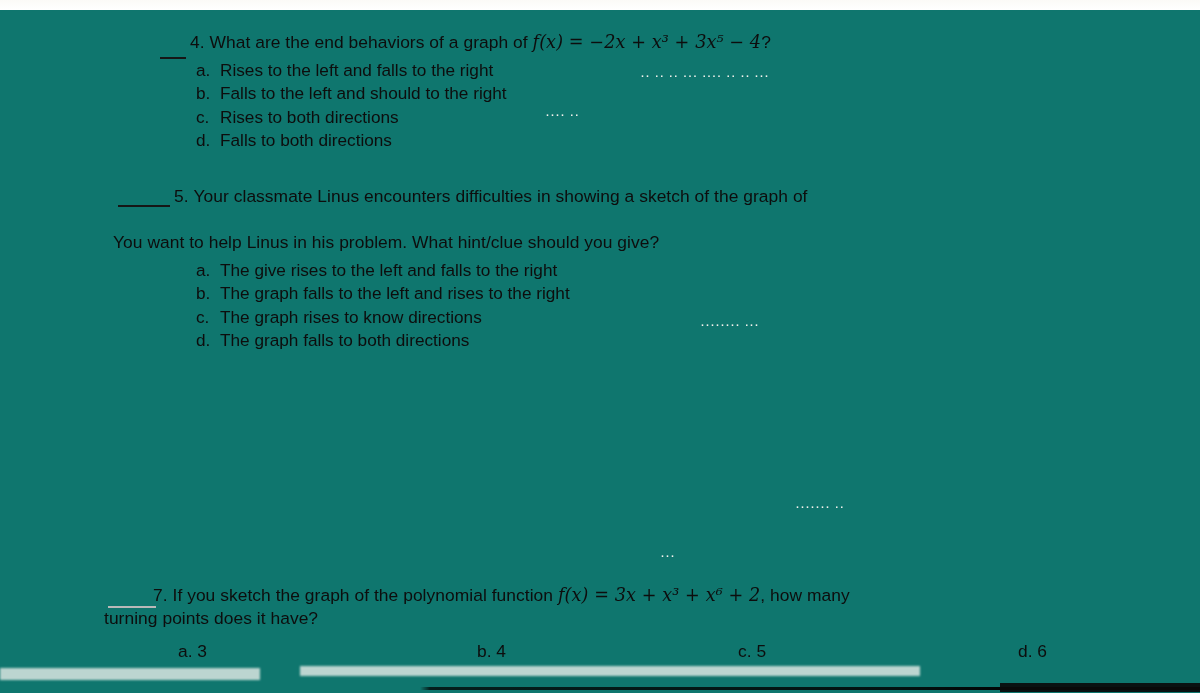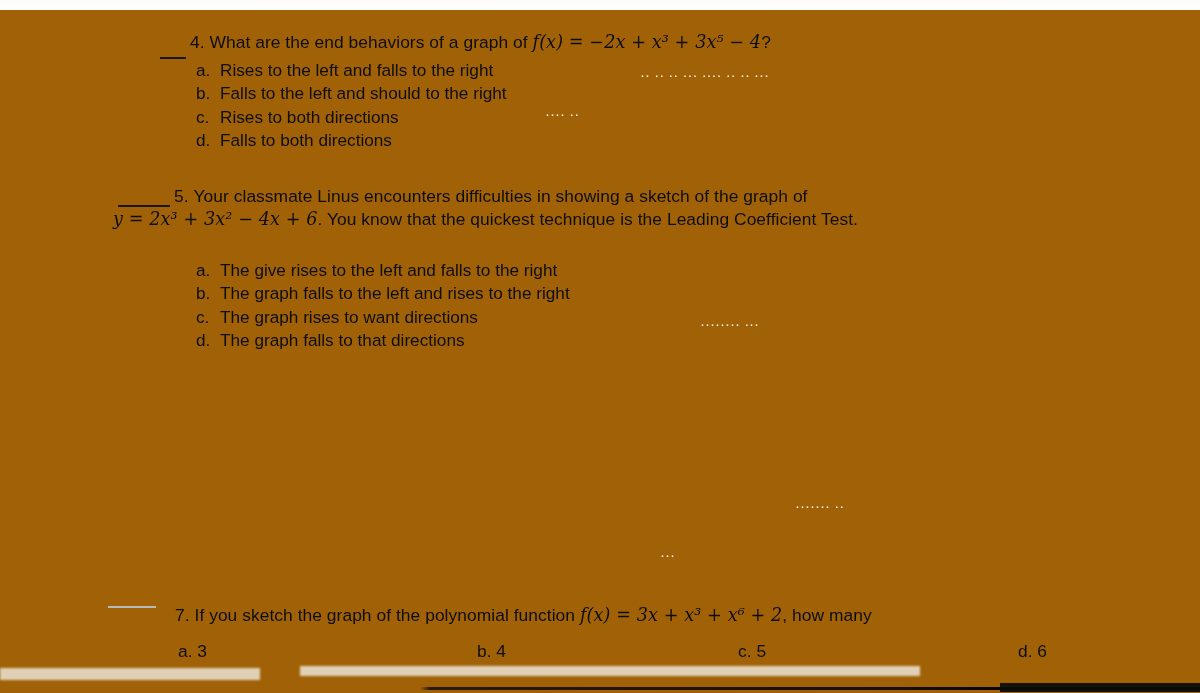--- a/index.html
+++ b/index.html
@@ -4,21 +4,21 @@
 <style>
   html, body {
     margin: 0;
     padding: 0;
     background: #ffffff;
   }
   .page {
     position: relative;
     width: 1200px;
     height: 693px;
-    background: #a16207;
+    background: #0f766e;
     overflow: hidden;
     font-family: "Liberation Sans", sans-serif;
     color: #0d0d0d;
     -webkit-font-smoothing: antialiased;
   }
 
   
   .q-block {
     position: absolute;
   }
@@ -172,62 +172,67 @@
   </div>
 
   <div class="blank" style="left:118px; top:205px; width:52px;"></div>
 
   <div class="q-block" style="left:174px; top:185px;">
     <div class="q-line">
       <span>5.</span><span>&nbsp;</span><span>Your classmate Linus encounters difficulties in showing a sketch of the graph of</span>
     </div>
   </div>
 
-  <div class="q-block" style="left:113px; top:208px;">
-    <div class="q-line">
-      <span class="math"><span>y</span> <span class="op">=</span> <span>2x³ + 3x² − 4x + 6</span></span><span>. You know that the quickest technique is the Leading Coefficient Test.</span>
-    </div>
-  </div>
-
+
+  <div class="q-block" style="left:113px; top:231px;">
+    <div class="q-line">
+      <span>You want to help Linus in his problem. What hint/clue should you give?</span>
+    </div>
+  </div>
 
   <div class="options" style="left:196px; top:259px;">
     <div class="option">
       <span class="letter">a.</span>
       <span class="otext">The give rises to the left and falls to the right</span>
     </div>
     <div class="option">
       <span class="letter">b.</span>
       <span class="otext">The graph falls to the left and rises to the right</span>
     </div>
     <div class="option">
       <span class="letter">c.</span>
-      <span class="otext">The graph rises to want directions</span>
+      <span class="otext">The graph rises to know directions</span>
     </div>
     <div class="option">
       <span class="letter">d.</span>
-      <span class="otext">The graph falls to that directions</span>
+      <span class="otext">The graph falls to both directions</span>
     </div>
   </div>
 
   <div class="ghost" style="left:640px; top:66px;">·· ·· ·· ··· ···· ·· ·· ···</div>
   <div class="ghost" style="left:545px; top:105px;">···· ··</div>
   <div class="ghost" style="left:700px; top:315px;">········ ···</div>
   <div class="ghost" style="left:795px; top:497px;">······· ··</div>
   <div class="ghost" style="left:660px; top:546px;">···</div>
   <div class="scan-smudge" style="left:0px; top:668px; width:260px; height:12px;"></div>
   <div class="scan-smudge" style="left:300px; top:666px; width:620px; height:10px;"></div>
 
   <div class="blank faint" style="left:108px; top:606px; width:48px;"></div>
 
-  <div class="q-block" style="left:175px; top:584px;margin-top:20px;">
+  <div class="q-block" style="left:153px; top:584px;">
     <div class="q-line">
       <span>7.</span><span>&nbsp;</span><span>If you sketch the graph of the polynomial function </span><span class="math"><span class="fn">f</span><span>(x)</span> <span class="op">=</span> <span>3x + x³ + x⁶ + 2</span></span><span>, how many</span>
     </div>
   </div>
 
+  <div class="q-block" style="left:104px; top:607px;">
+    <div class="q-line">
+      <span>turning points does it have?</span>
+    </div>
+  </div>
 
   <div class="row-options" style="left:0px; top:641px;padding-left:27px;">
     <div class="ritem" style="left:178px;">
       <span>a.</span>
       <span>3</span>
     </div>
     <div class="ritem" style="left:477px;">
       <span>b.</span>
       <span>4</span>
     </div>

